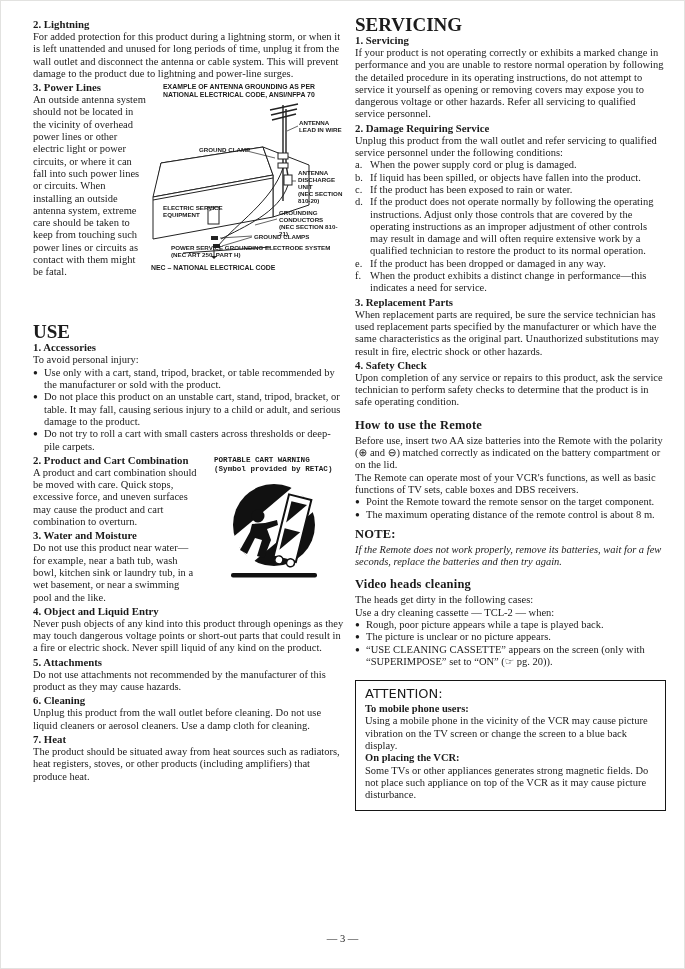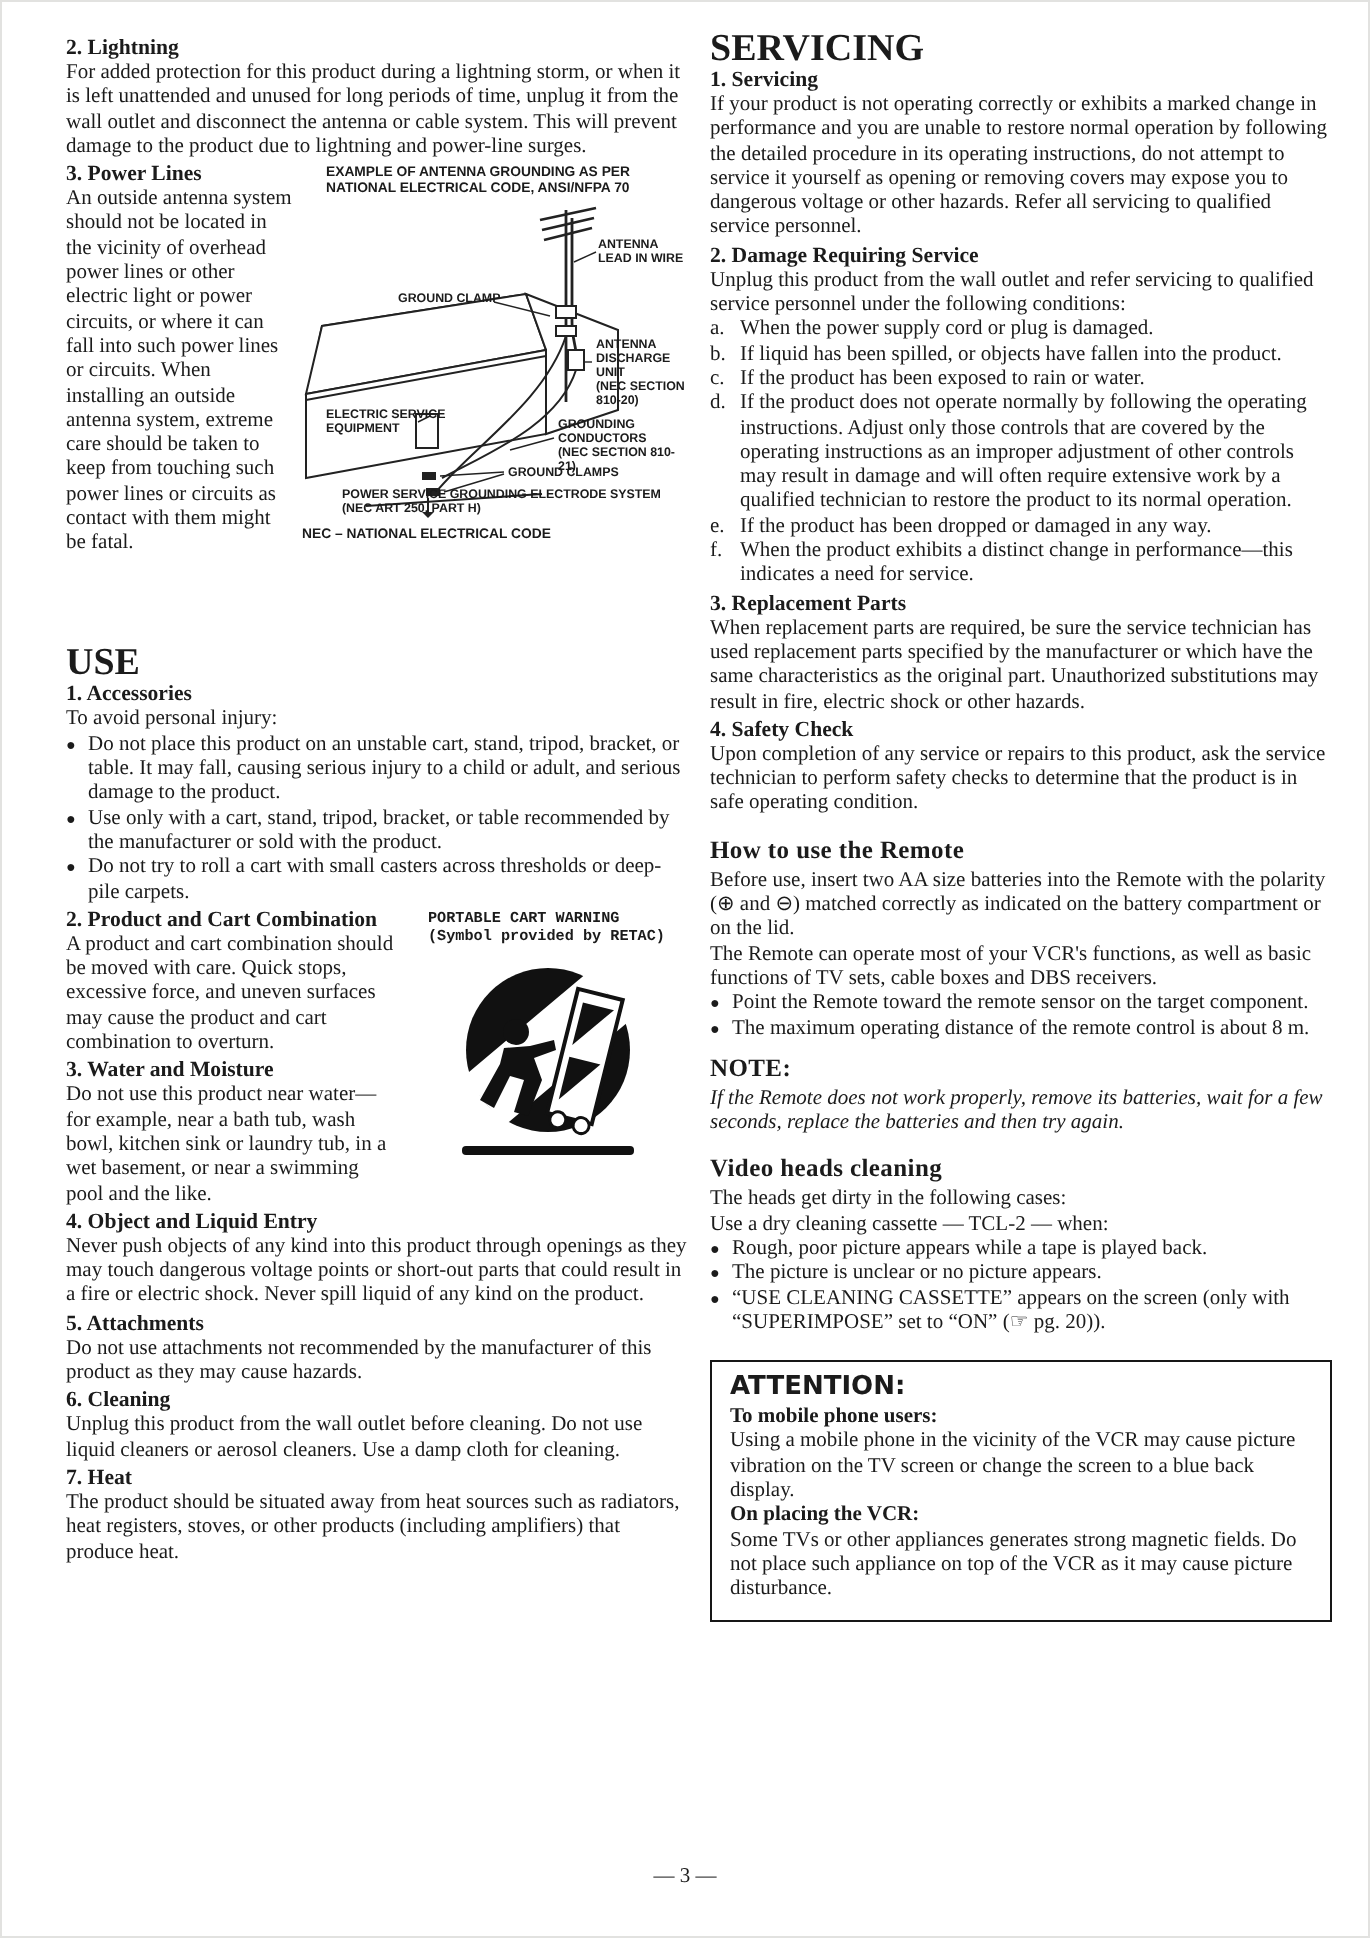--- a/index.html
+++ b/index.html
@@ -30,21 +30,21 @@
 
   
   .cart-float { float:right; width:140px; margin:2px 0 2px 4px; text-align:center; }
   .cart-title { font-family:Liberation Mono, monospace; font-weight:bold; font-size:7.6px; line-height:9px; white-space:pre-line; text-align:left; margin-left:10px; }
   .cart-icon { margin-top:6px; }
 
   .clear { clear:both; }
 
   
   .attention { border:1.6px solid #161616; padding:5px 9px 8px; margin-top:12px; }
-  .att-h { font-family:"DejaVu Sans", sans-serif; font-weight:bold; font-size:13px; line-height:16px; margin:0 0 1px; }
+  .att-h { font-family:"DejaVu Sans", sans-serif; font-weight:normal; font-size:13px; line-height:16px; margin:0 0 1px; }
   .att-sub { font-weight:bold; }
 
   .footer { position:absolute; bottom:24px; left:0; width:100%; text-align:center; font-size:10.5px; } .mt4 { margin-top:4px; }
 </style>
 </head>
 <body>
 
 <div class="page">
 
   <div class="col col-left">
@@ -136,22 +136,22 @@
       <div class="sec-h">3.  Power Lines</div>
       <p class="body">An outside antenna system should not be located in the vicinity of overhead power lines or other electric light or power circuits, or where it can fall into such power lines or circuits. When installing an outside antenna system, extreme care should be taken to keep from touching such power lines or circuits as contact with them might be fatal.</p>
       <div class="clear"></div>
     </div>
 
     <div class="big-h">USE</div>
 
     <div class="sec-h">1.  Accessories</div>
     <p class="body">To avoid personal injury:</p>
     <ul class="bullets">
+      <li>Use only with a cart, stand, tripod, bracket, or table recommended by the manufacturer or sold with the product.</li>
       <li>Do not place this product on an unstable cart, stand, tripod, bracket, or table. It may fall, causing serious injury to a child or adult, and serious damage to the product.</li>
-      <li>Use only with a cart, stand, tripod, bracket, or table recommended by the manufacturer or sold with the product.</li>
       <li>Do not try to roll a cart with small casters across thresholds or deep-pile carpets.</li>
     </ul>
 
     <div>
       <div class="cart-float">
         <div class="cart-title">PORTABLE CART WARNING
 (Symbol provided by RETAC)</div>
         <svg class="cart-icon" width="94" height="102" viewBox="0 0 94 102">
           <circle cx="47" cy="45" r="41" fill="#111"></circle>
           <g transform="rotate(-40 47 45)">

